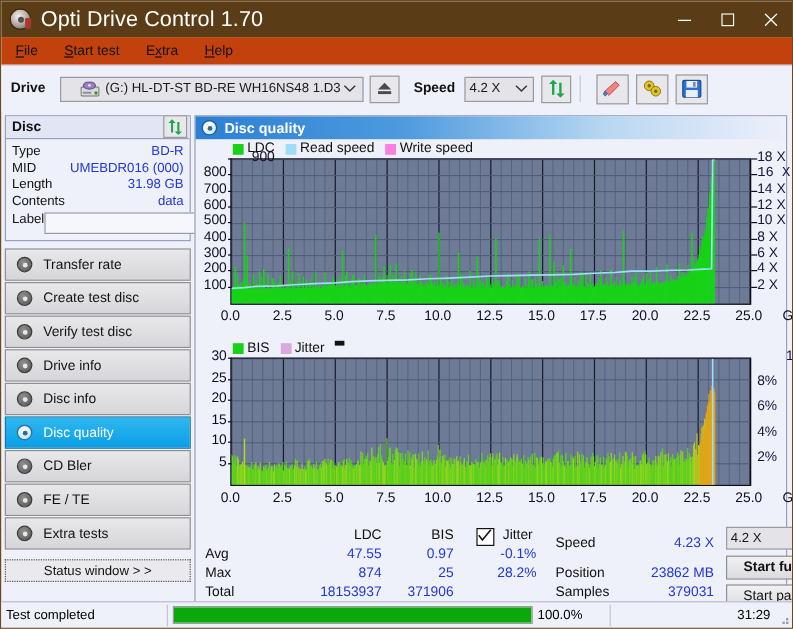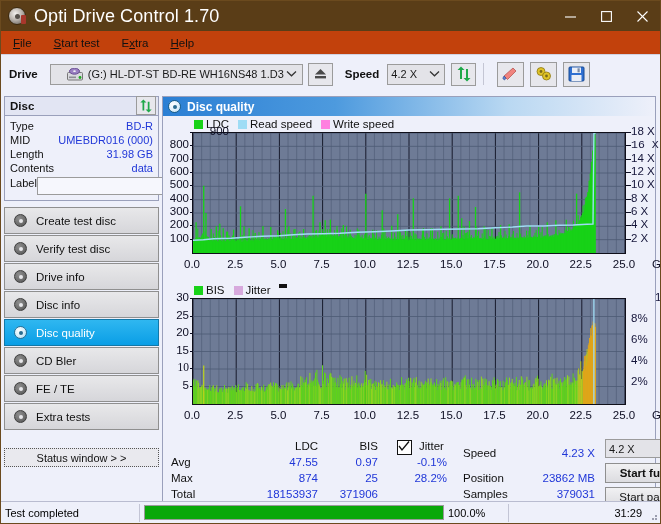--- a/index.html
+++ b/index.html
@@ -139,21 +139,21 @@
     border:1px solid #3d3d3d; position:relative; display:block;
   }
   .disc-ico::after { content:""; position:absolute; left:4px; top:4px; width:4px; height:4px; border-radius:50%; background:#e7e7ea; }
   .navbtn.sel .disc-ico {
     background: radial-gradient(circle at 38% 34%, #ffffff 0%, #d4eefb 55%, #9dcfe9 100%);
     border-color:#2b6f93;
   }
   .navbtn.sel .disc-ico::after { background:#2a6c90; }
 
   .statuswin {
-    margin-top:18px;
+    margin-top:8px;
     height:19px; border:1px dotted #555; background:#e9e9ee;
     display:flex; align-items:center; justify-content:center;
     font-size:11px; color:#111;
   }
 
   
   .rightpanel { flex:1; padding:3px 4px 0 0; display:flex; flex-direction:column; }
   .rp-inner { border:1px solid #9aa0bb; background:#eef0fa; flex:1; display:flex; flex-direction:column; }
   .rp-head {
     height:19px;
@@ -343,20 +343,26 @@
             <span class="k">Label</span>
             <input class="label-input" type="text" value="" style="">
             <div class="disc-btn">
               <span class="cd-glyph"></span>
             </div>
           </div>
         </div>
       </div>
 
       <div class="navlist">
+        <div class="navbtn">
+          <span class="ic">
+              <span class="disc-ico"></span>
+            </span>
+          <span>Transfer rate</span>
+        </div>
         <div class="navbtn">
           <span class="ic">
               <span class="disc-ico"></span>
             </span>
           <span>Create test disc</span>
         </div>
         <div class="navbtn">
           <span class="ic">
               <span class="disc-ico"></span>
             </span>
@@ -1613,21 +1619,21 @@
                 <line x1="401.32800000000043" y1="105" x2="401.32800000000043" y2="36.43257747048463" stroke="#e0a51a" stroke-width="1"></line>
                 <line x1="401.92800000000045" y1="105" x2="401.92800000000045" y2="24.40033439887894" stroke="#e0a51a" stroke-width="1"></line>
                 <line x1="402.5280000000005" y1="105" x2="402.5280000000005" y2="27.90203840018603" stroke="#e0a51a" stroke-width="1"></line>
                 <line x1="10.7136" y1="105" x2="10.7136" y2="66.5" stroke="#bed41c" stroke-width="1.2"></line>
                 <line x1="400.89599999999996" y1="105" x2="400.89599999999996" y2="0" stroke="#9fdcf5" stroke-width="1.3"></line>
               </svg>
           </div>
           <div id="yaxis2">
               <div class="ylab" style="left: 0px; width: 26px; top: 94.5px;">5</div>
               <div class="tick" style="left: 27px; top: 101.5px; width: 3px; height: 1px;"></div>
-              <div class="ylab" style="left: 0px; width: 26px; top: 77px; font-family: Liberation Serif, serif;">10</div>
+              <div class="ylab" style="left: 0px; width: 26px; top: 77px;">10</div>
               <div class="tick" style="left: 27px; top: 84px; width: 3px; height: 1px;"></div>
               <div class="ylab" style="left: 0px; width: 26px; top: 59.5px;">15</div>
               <div class="tick" style="left: 27px; top: 66.5px; width: 3px; height: 1px;"></div>
               <div class="ylab" style="left: 0px; width: 26px; top: 42px;">20</div>
               <div class="tick" style="left: 27px; top: 49px; width: 3px; height: 1px;"></div>
               <div class="ylab" style="left: 0px; width: 26px; top: 24.5px;">25</div>
               <div class="tick" style="left: 27px; top: 31.5px; width: 3px; height: 1px;"></div>
               <div class="ylab" style="left: 0px; width: 26px; top: 7px;">30</div>
               <div class="tick" style="left: 27px; top: 14px; width: 3px; height: 1px;"></div>
             </div>

